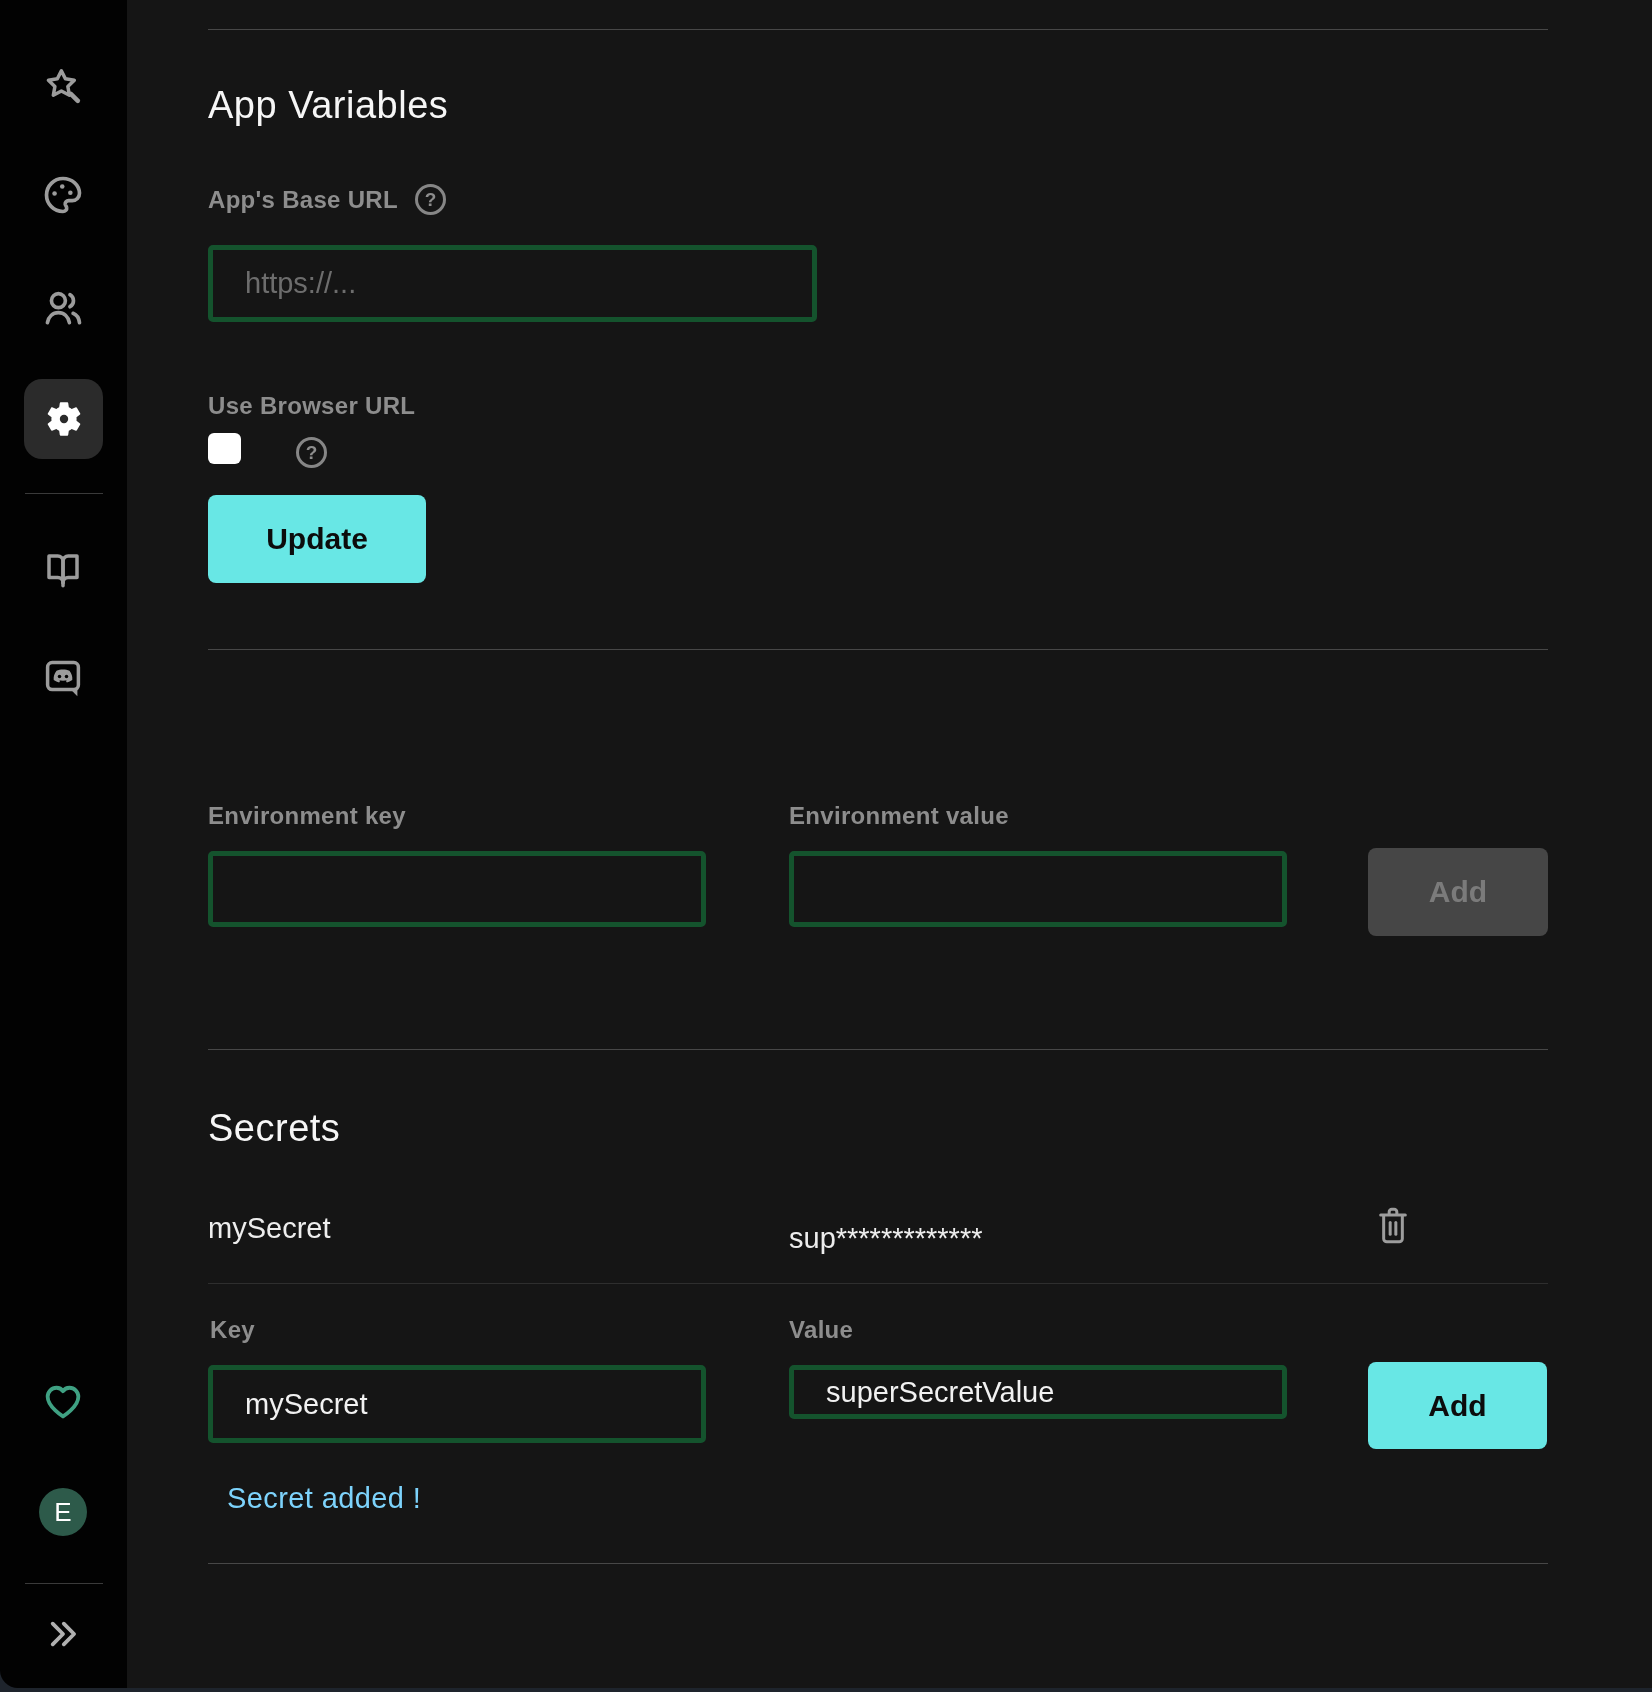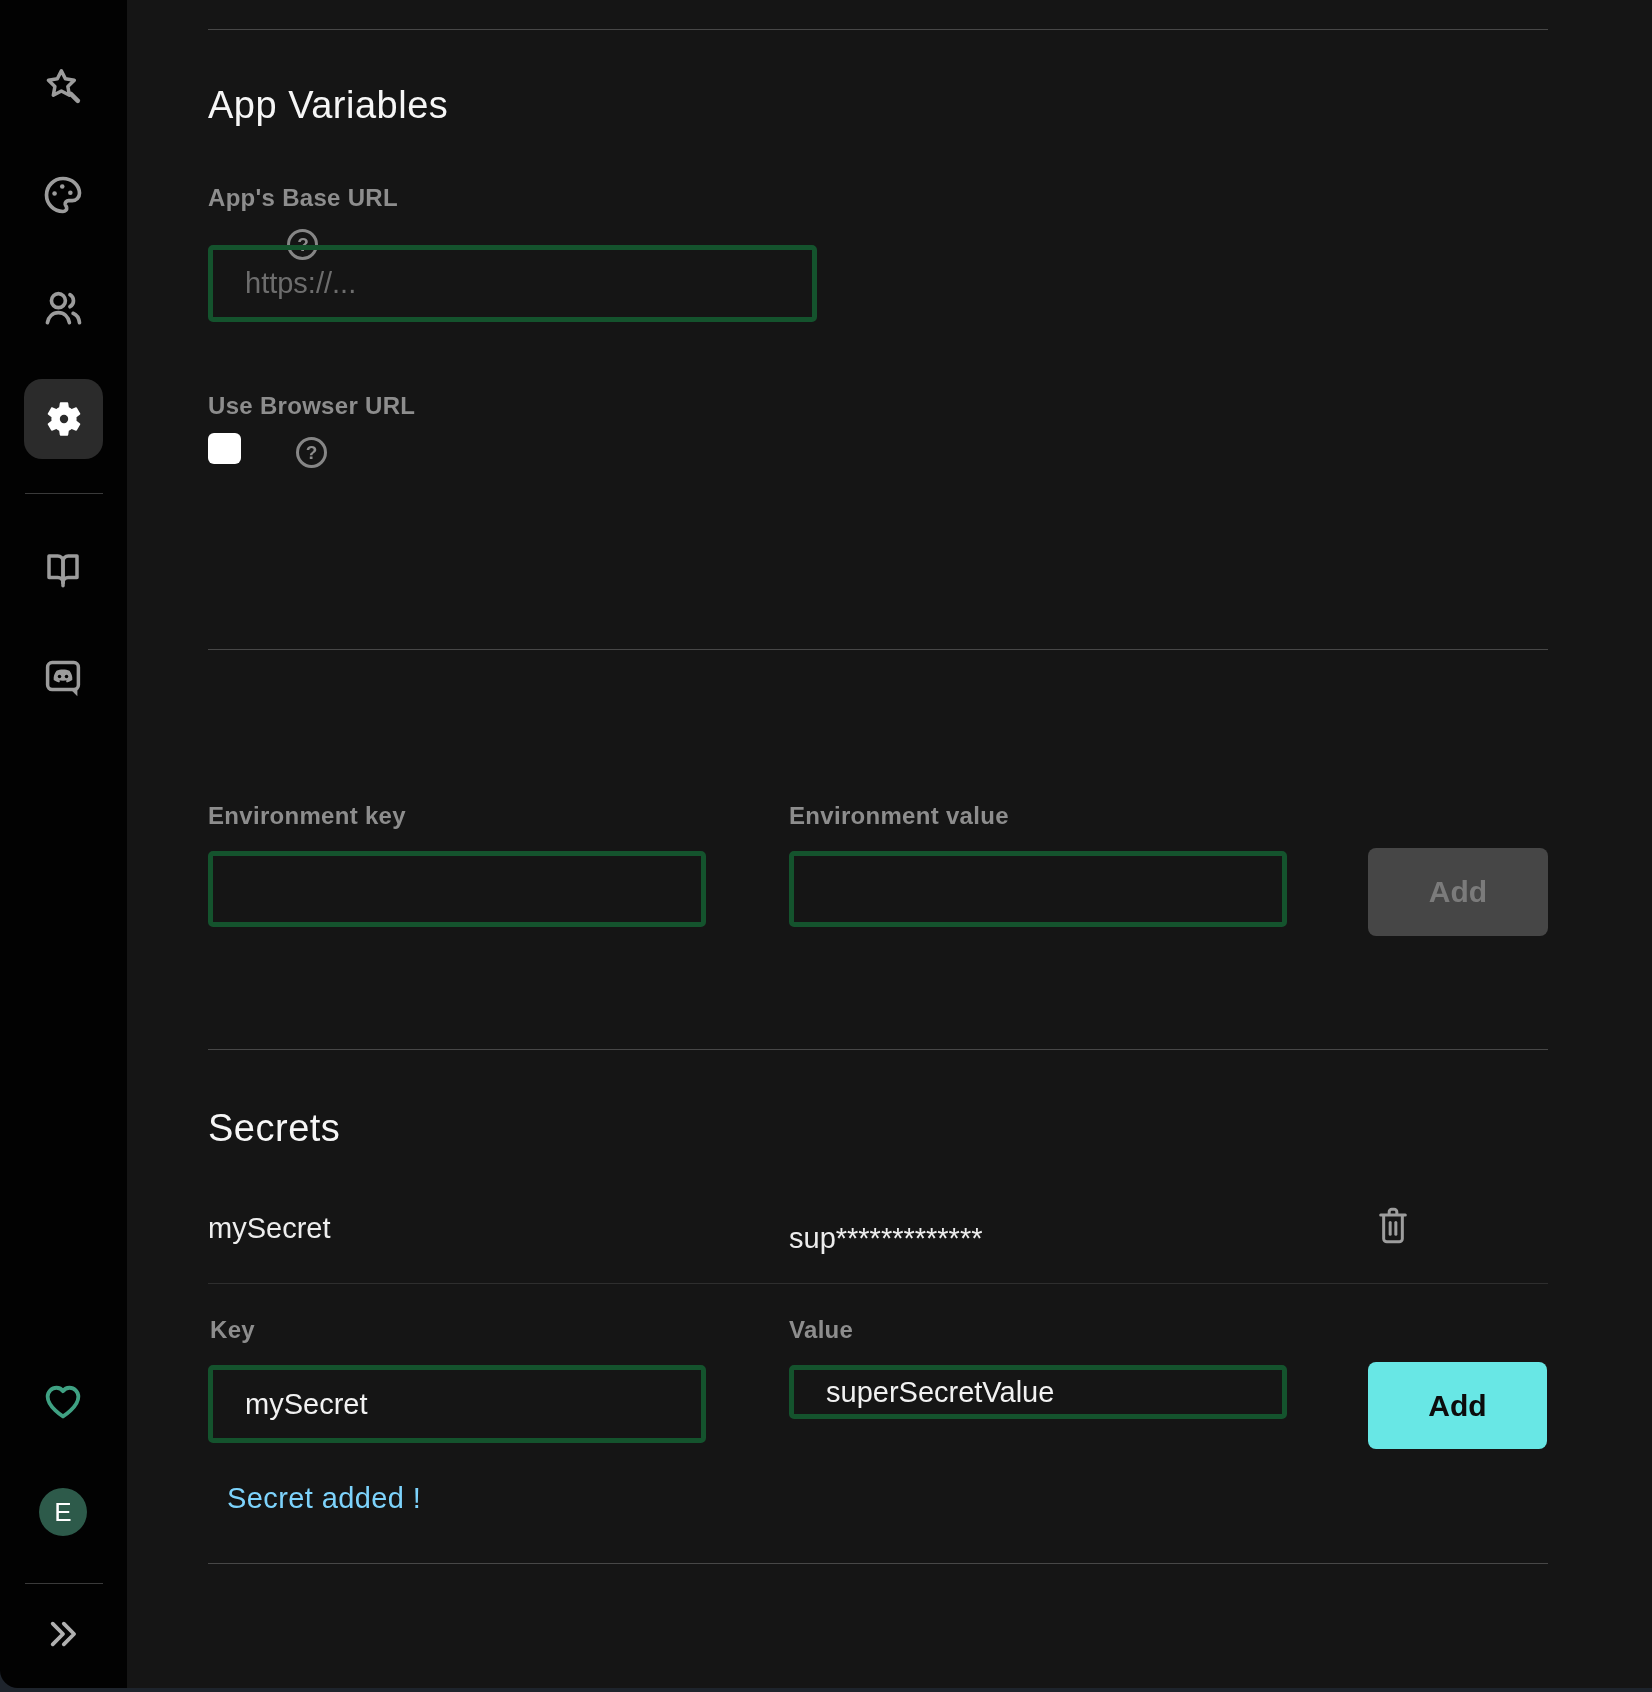--- a/index.html
+++ b/index.html
@@ -147,34 +147,35 @@
     </svg>
   </button>
 </aside>
 
 <main class="main">
 
   <div class="divider" style="top:29px;"></div>
 
   <h1 class="h1" style="top:84px;">App Variables</h1>
 
-  <div class="label-row" style="left:81px;top:184px;flex-direction:column;">
+  <div class="label-row" style="left:81px;top:184px;">
     <span class="field-label">App's Base URL</span>
     <span class="qmark">?</span>
   </div>
 
   <input class="tinput" style="left: 81px; top: 245px; width: 609px; height: 77px;" placeholder="https://...">
 
   <div class="label-row" style="left:81px;top:392px;flex-direction:column;">
     <span class="field-label">Use Browser URL</span>
     <span class="qmark">?</span>
   </div>
 
   <div class="checkbox"></div>
 
+  <button class="btn cyan" style="left:81px;top:495px;width:218px;height:88px;">Update</button>
 
   <div class="divider" style="top:649px;"></div>
 
 
   <span class="field-label" style="position:absolute;left:81px;top:802px;">Environment key</span>
   <span class="field-label" style="position:absolute;left:662px;top:802px;">Environment value</span>
 
   <input class="tinput" style="left: 81px; top: 851px; width: 498px; height: 76px;">
   <input class="tinput" style="left: 662px; top: 851px; width: 498px; height: 76px;">
 

